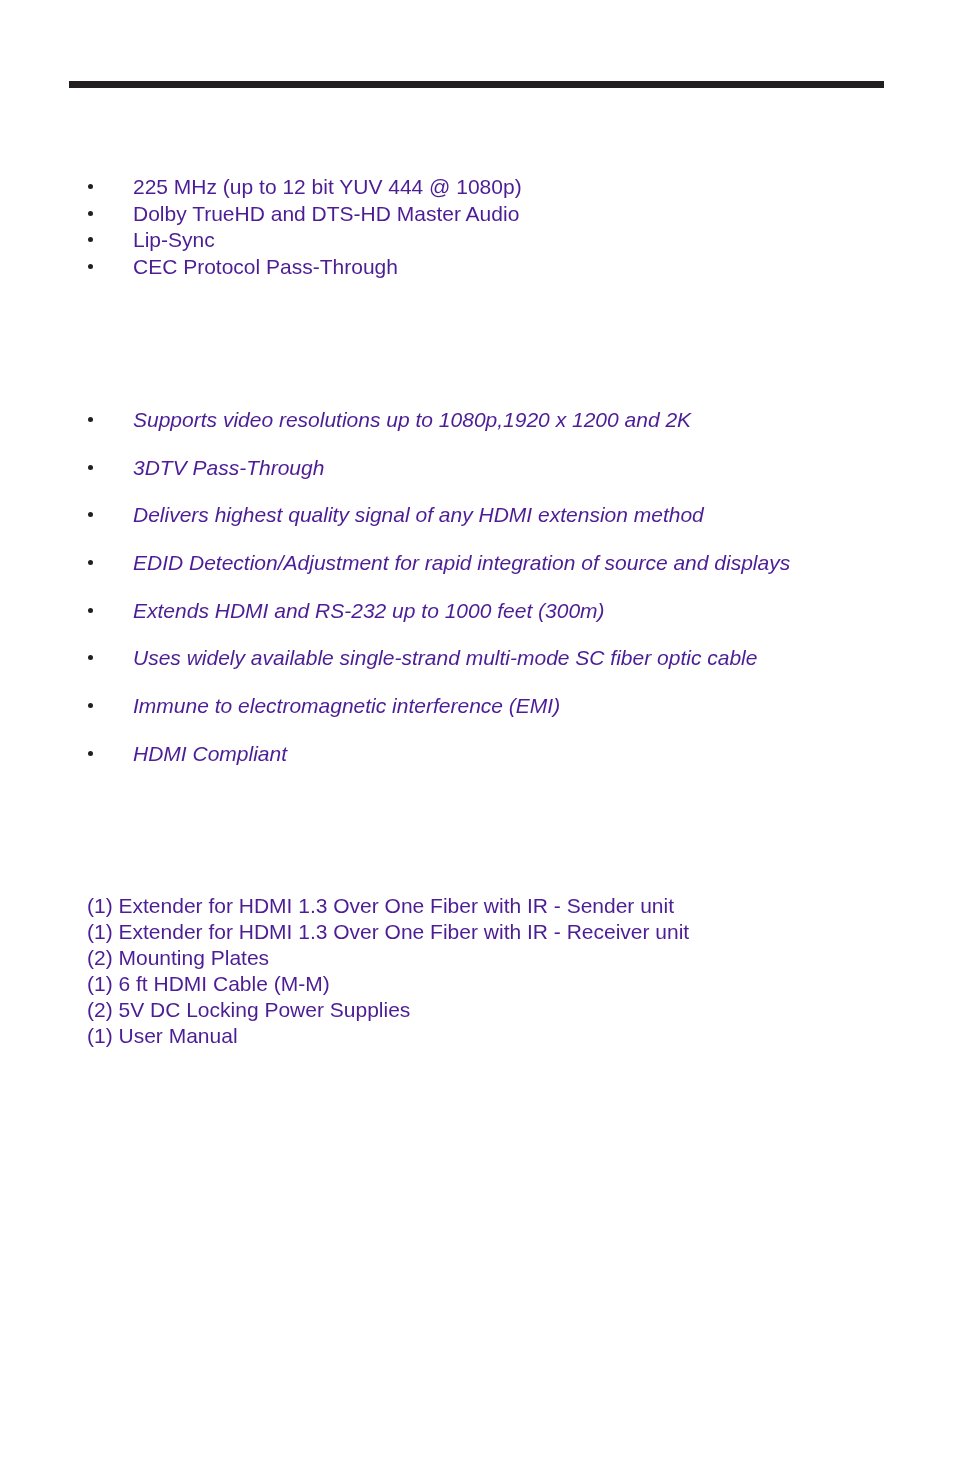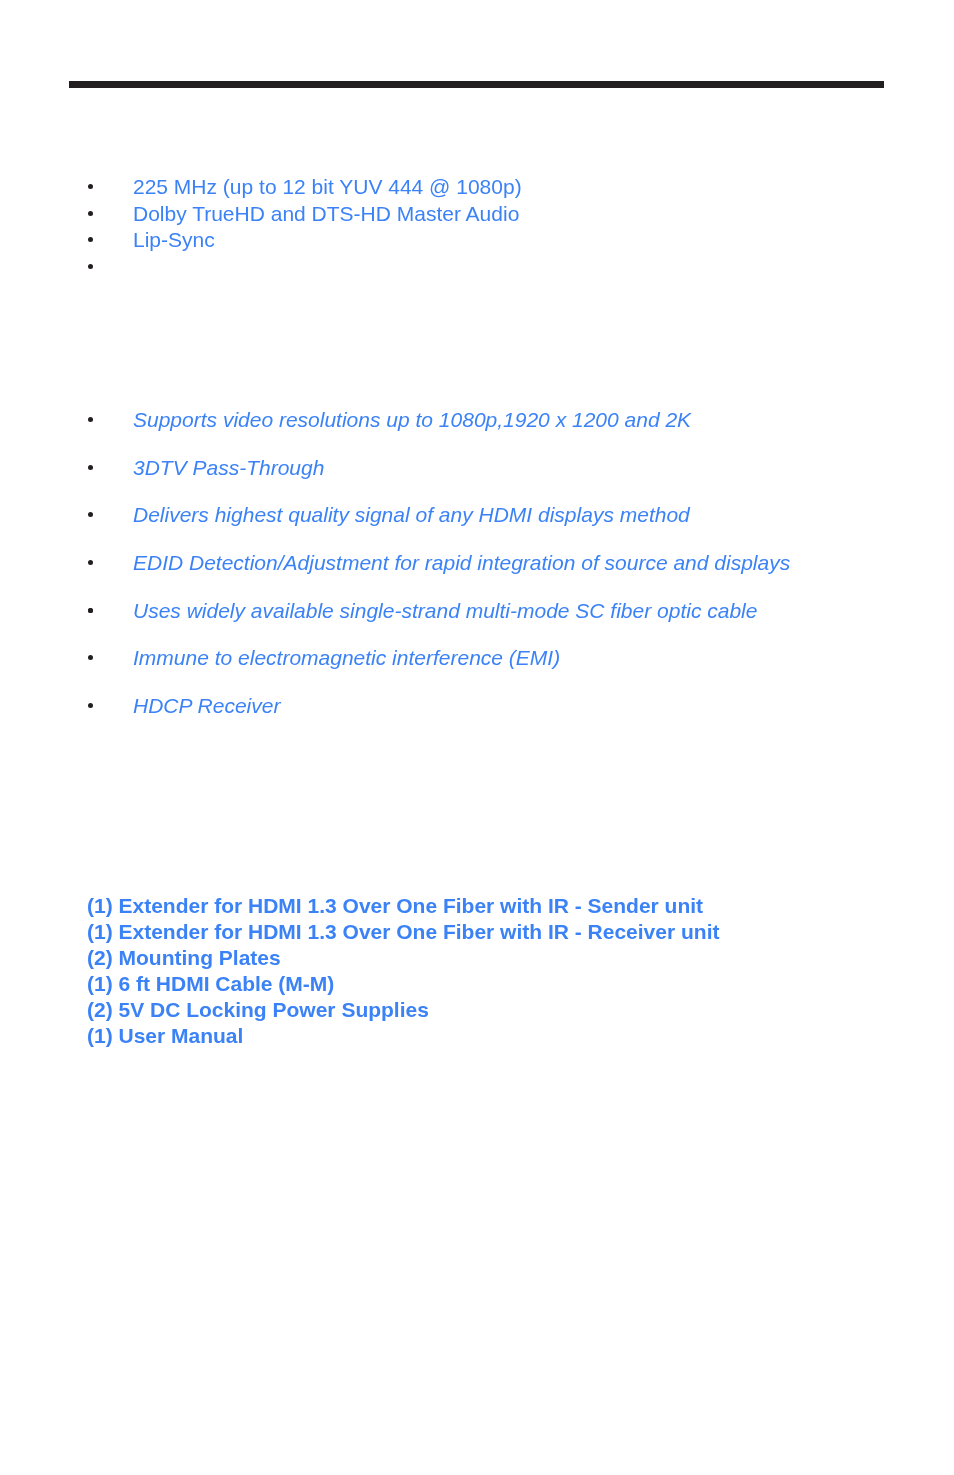--- a/index.html
+++ b/index.html
@@ -3,21 +3,21 @@
 <meta charset="utf-8">
 <style>
   html, body { margin: 0; padding: 0; background: #ffffff; }
   .page {
     position: relative;
     width: 954px;
     height: 1064px;
     background: #ffffff;
     overflow: hidden;
     font-family: "Liberation Sans", "DejaVu Sans", sans-serif;
-    color: #3b82f6;
+    color: #4c1d95;
   }
   .divider {
     position: absolute;
     left: 69px;
     top: 81px;
     width: 815px;
     height: 7px;
     background: #231f20;
   }
   ul.blist {
@@ -46,21 +46,21 @@
     border-radius: 50%;
     background: #231f20;
   }
   .plist {
     position: absolute;
     left: 87px;
     top: 893px;
     font-size: 21px;
     line-height: 26px;
   }
-  .plist .pline { white-space: nowrap; font-weight: bold; }
+  .plist .pline { white-space: nowrap; }
 </style>
 </head>
 <body>
 
 <div class="page">
 
   <div class="divider"></div>
 
   <ul class="blist specs">
     <li>
@@ -70,54 +70,56 @@
     <li>
       <span class="dot"></span>
       <span>Dolby TrueHD and DTS-HD Master Audio</span>
     </li>
     <li>
       <span class="dot"></span>
       <span>Lip-Sync</span>
     </li>
     <li>
       <span class="dot"></span>
+      <span>CEC Protocol Pass-Through</span>
     </li>
   </ul>
 
   <ul class="blist features">
     <li>
       <span class="dot"></span>
       <span>Supports video resolutions up to 1080p,1920 x 1200 and 2K</span>
     </li>
     <li>
       <span class="dot"></span>
       <span>3DTV Pass-Through</span>
     </li>
     <li>
       <span class="dot"></span>
-      <span>Delivers highest quality signal of any HDMI displays method</span>
+      <span>Delivers highest quality signal of any HDMI extension method</span>
     </li>
     <li>
       <span class="dot"></span>
       <span>EDID Detection/Adjustment for rapid integration of source and displays</span>
     </li>
     <li>
       <span class="dot"></span>
+      <span>Extends HDMI and RS-232 up to 1000 feet (300m)</span>
     </li>
     <li>
       <span class="dot"></span>
       <span>Uses widely available single-strand multi-mode SC fiber optic cable</span>
     </li>
     <li>
       <span class="dot"></span>
       <span>Immune to electromagnetic interference (EMI)</span>
     </li>
     <li>
       <span class="dot"></span>
-      <span>HDCP Receiver</span>
+      <span>HDMI Compliant</span>
     </li>
   </ul>
 
   <div class="plist">
     <div class="pline">(1) Extender for HDMI 1.3 Over One Fiber with IR - Sender unit</div>
     <div class="pline">(1) Extender for HDMI 1.3 Over One Fiber with IR - Receiver unit</div>
     <div class="pline">(2) Mounting Plates</div>
     <div class="pline">(1) 6 ft HDMI Cable (M-M)</div>
     <div class="pline">(2) 5V DC Locking Power Supplies</div>
     <div class="pline">(1) User Manual</div>

